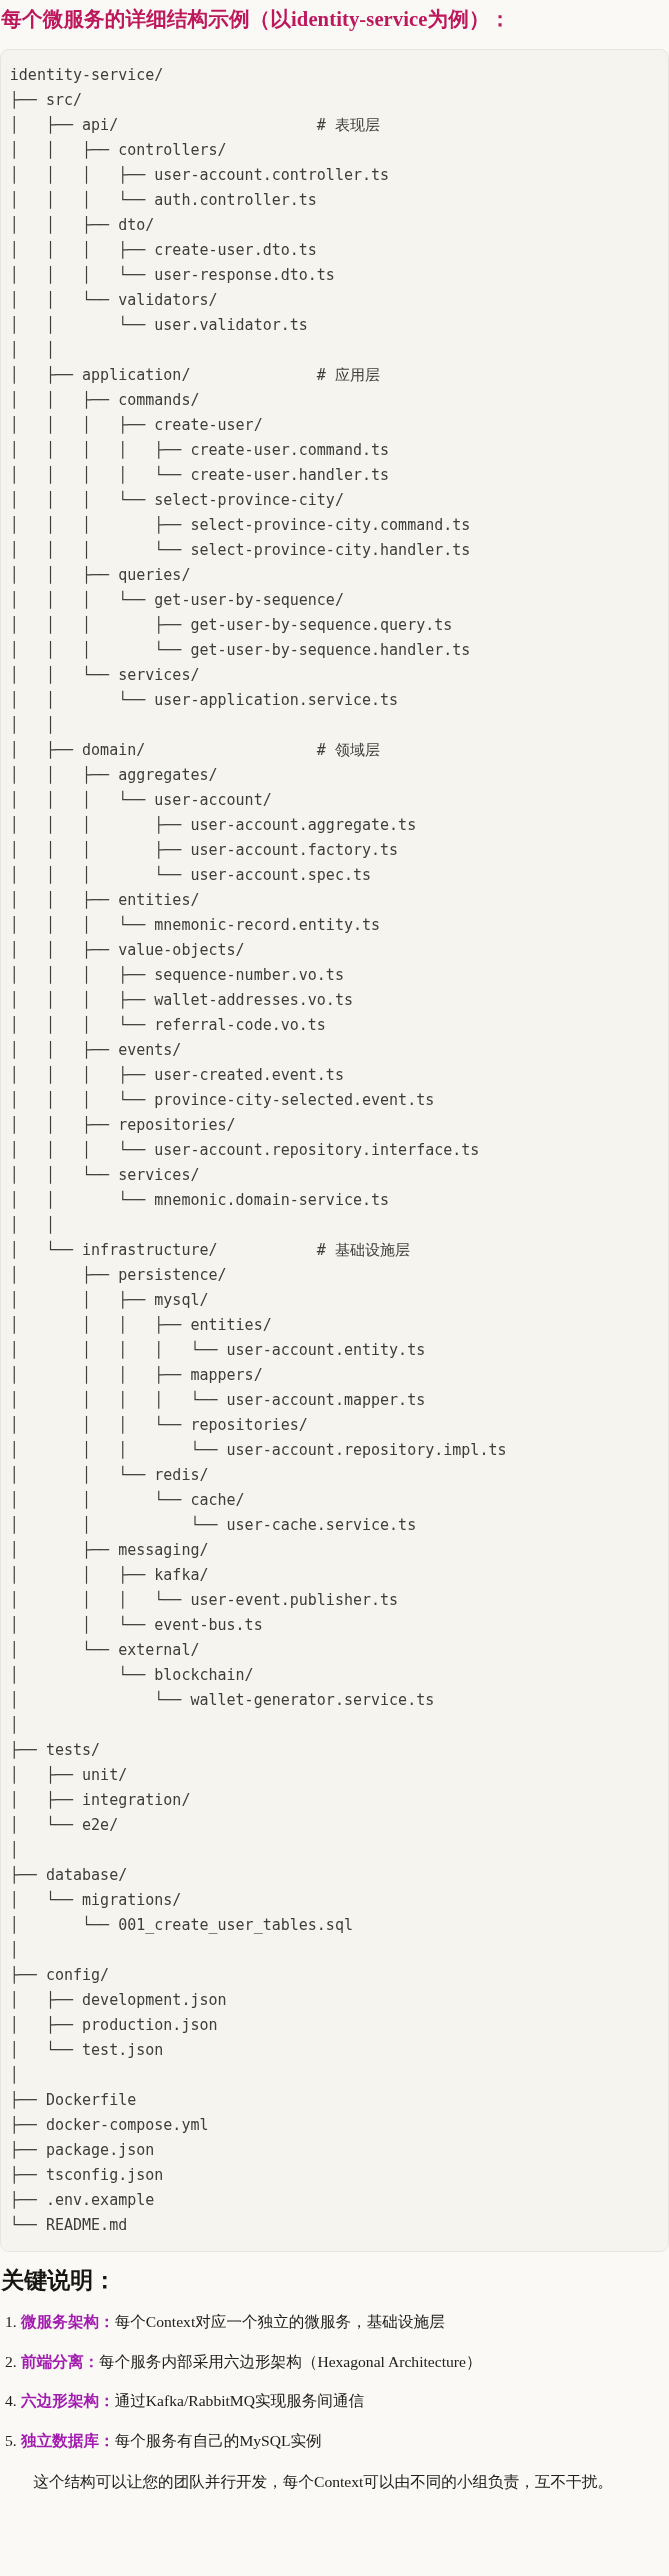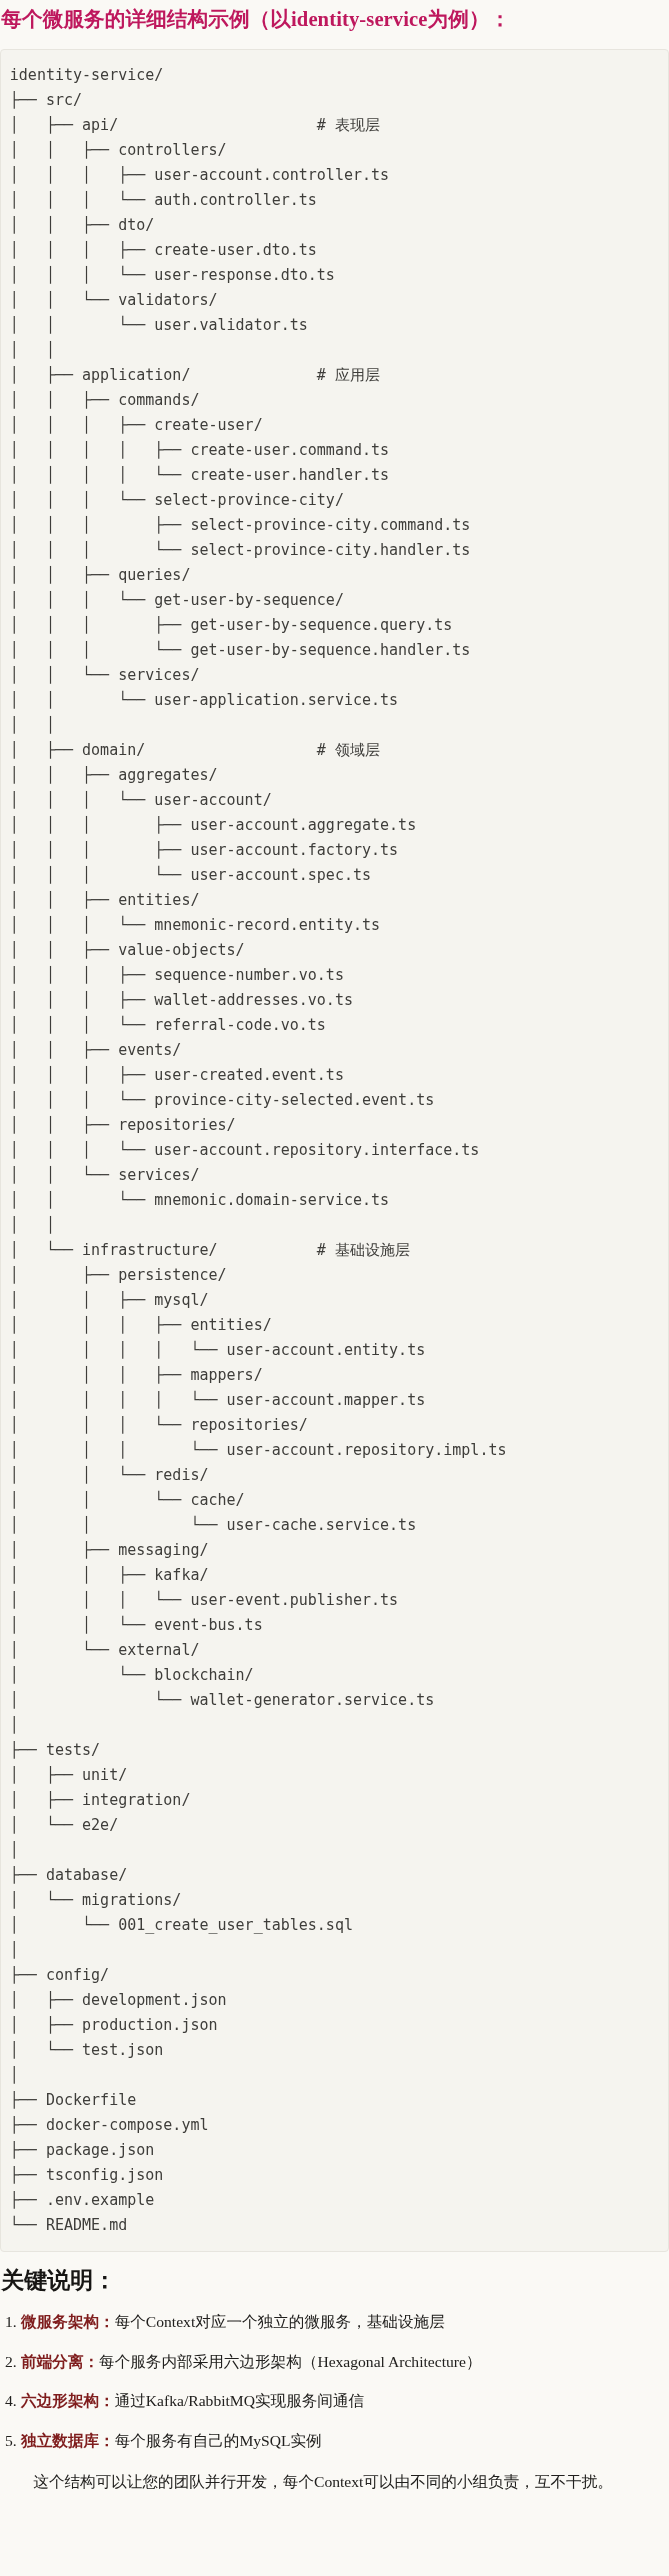--- a/index.html
+++ b/index.html
@@ -18,21 +18,21 @@
     font-size: 20.6px;
     line-height: 27.5px;
     font-weight: 700;
     color: #be185d;
     letter-spacing: 0.1px;
   }
 
   .code-block {
     background: #F5F4EF;
     border: 0.6px solid #E7E5DE;
-    border-radius: 4px;
+    border-radius: 9px;
     padding: 13px 8.8px;
     box-sizing: border-box;
     width: 669px;
   }
   .code-block pre {
     margin: 0;
     font-family: "DejaVu Sans Mono", "Liberation Mono", monospace;
     font-size: 15px;
     line-height: 25px;
     color: #3E3D3A;
@@ -52,21 +52,21 @@
     margin: 0 0 19px 5px;
     font-size: 15.6px;
     line-height: 20.6px;
     color: #21201E;
   }
   .note-item .num {
     margin-right: 4.4px;
   }
   .note-item .label {
     font-weight: 700;
-    color: #7f1d1d;
+    color: #a21caf;
     font-family: Liberation Serif, serif;
   }
 
   p.closing {
     margin: 20px 0 0 1.3px;
     font-size: 15.6px;
     line-height: 21px;
     color: #21201E;
     padding-left: 32px;
   }

